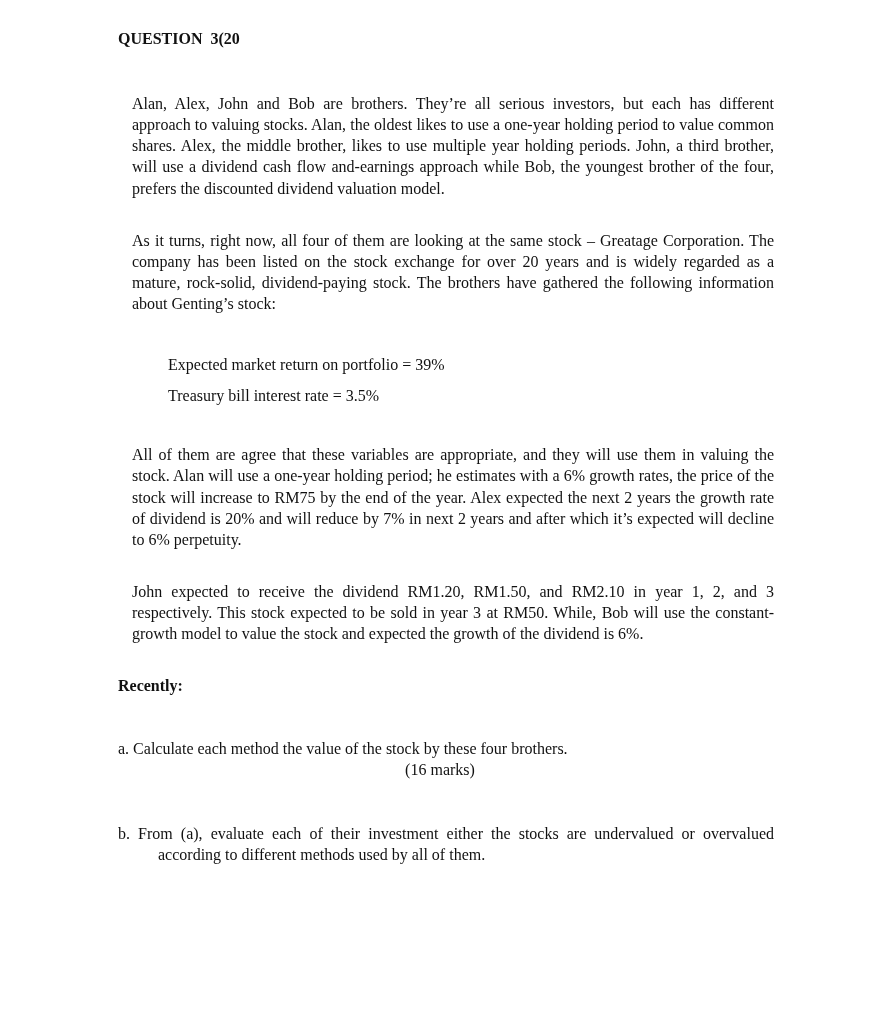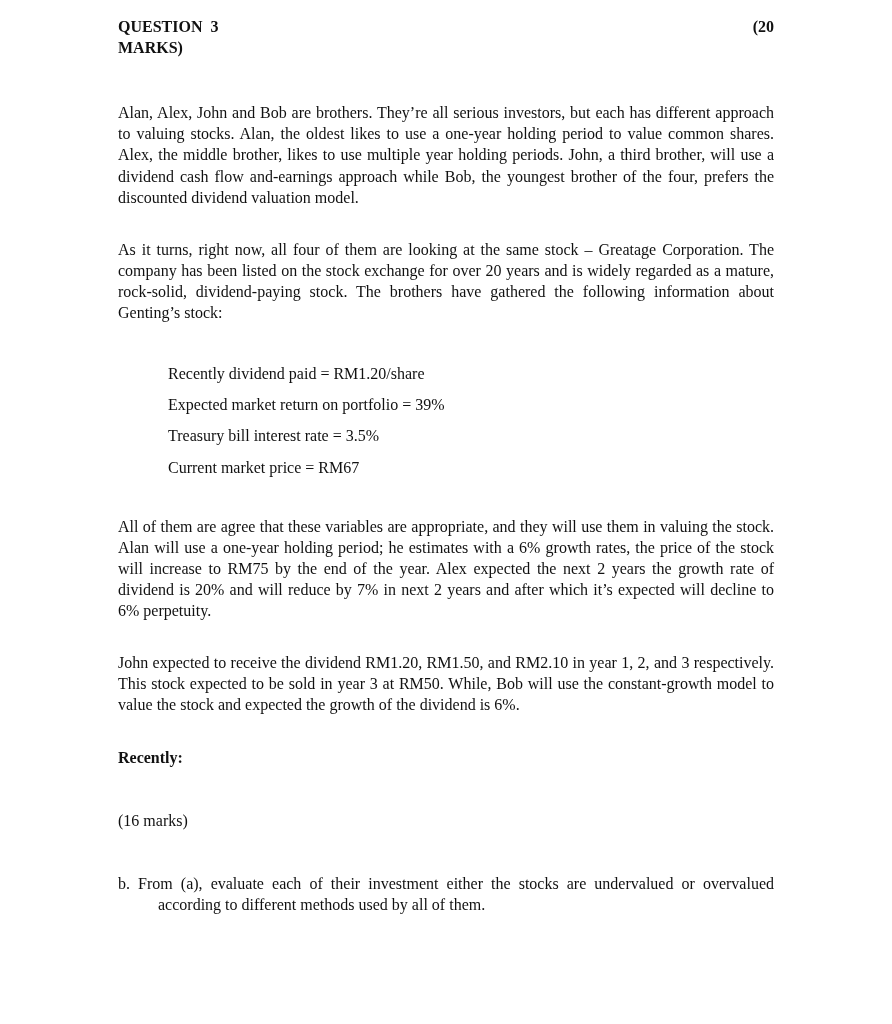--- a/index.html
+++ b/index.html
@@ -17,26 +17,27 @@
     font-size: 16px;
     line-height: 1.32;
     padding: 16px 118px 40px 118px;
   }
   .q-header {
     font-weight: bold;
     margin-bottom: 44px;
   }
   .q-header .line1 {
     display: flex;
-    justify-content: space-between;
+    justify-content: flex-start;
     white-space: pre-wrap;
+    margin-top: 12px;
   }
   .para {
     text-align: justify;
-    margin: 0 0 31px 0;
+    margin: 0 0 31px 14px;
   }
   .para.gap-lg { margin-bottom: 40px; }
   .facts {
     margin: 0 0 38px 0;
     padding-left: 50px;
   }
   .fact-line {
     margin-bottom: 10px;
   }
   .required {
@@ -45,60 +46,58 @@
   }
   .part-line {
     text-align: justify;
     margin: 0;
   }
   .hanging {
     padding-left: 40px;
     text-indent: -40px;
   }
   .marks-right {
-    text-align: left;
+    text-align: center;
     margin: 0 12px 42px 0;
   }
   .clo {
     margin: 6px 0 46px 0;
   }
   .part-b-block {
     margin-bottom: 34px;
   }
 </style>
 </head>
 <body>
 
 <div class="page">
 
   <div class="q-header">
     <div class="line1">
       <span>QUESTION  3</span>
       <span>(20</span>
     </div>
-    <div class="line2">MARKS)</div>
   </div>
 
   <p class="para">Alan, Alex, John and Bob are brothers. They’re all serious investors, but each has different approach to valuing stocks. Alan, the oldest likes to use a one-year holding period to value common shares. Alex, the middle brother, likes to use multiple year holding periods. John, a third brother, will use a dividend cash flow and-earnings approach while Bob, the youngest brother of the four, prefers the discounted dividend valuation model.</p>
 
   <p class="para gap-lg">As it turns, right now, all four of them are looking at the same stock – Greatage Corporation. The company has been listed on the stock exchange for over 20 years and is widely regarded as a mature, rock-solid, dividend-paying stock. The brothers have gathered the following information about Genting’s stock:</p>
 
   <div class="facts">
-    <div class="fact-line">Recently dividend paid = RM1.20/share</div>
     <div class="fact-line">Expected market return on portfolio = 39%</div>
     <div class="fact-line">Treasury bill interest rate = 3.5%</div>
-    <div class="fact-line">Current market price = RM67</div>
   </div>
 
   <p class="para">All of them are agree that these variables are appropriate, and they will use them in valuing the stock. Alan will use a one-year holding period; he estimates with a 6% growth rates, the price of the stock will increase to RM75 by the end of the year. Alex expected the next 2 years the growth rate of dividend is 20% and will reduce by 7% in next 2 years and after which it’s expected will decline to 6% perpetuity.</p>
 
   <p class="para">John expected to receive the dividend RM1.20, RM1.50, and RM2.10 in year 1, 2, and 3 respectively. This stock expected to be sold in year 3 at RM50. While, Bob will use the constant-growth model to value the stock and expected the growth of the dividend is 6%.</p>
 
   <div class="required">Recently:</div>
 
+  <p class="part-line">a. Calculate each method the value of the stock by these four brothers.</p>
   <div class="marks-right">(16 marks)</div>
 
 
   <div class="part-b-block">
     <p class="part-line hanging">b. From (a), evaluate each of their investment either the stocks are undervalued or overvalued according to different methods used by all of them.</p>
   </div>
 
 </div>
 
 </body></html>

